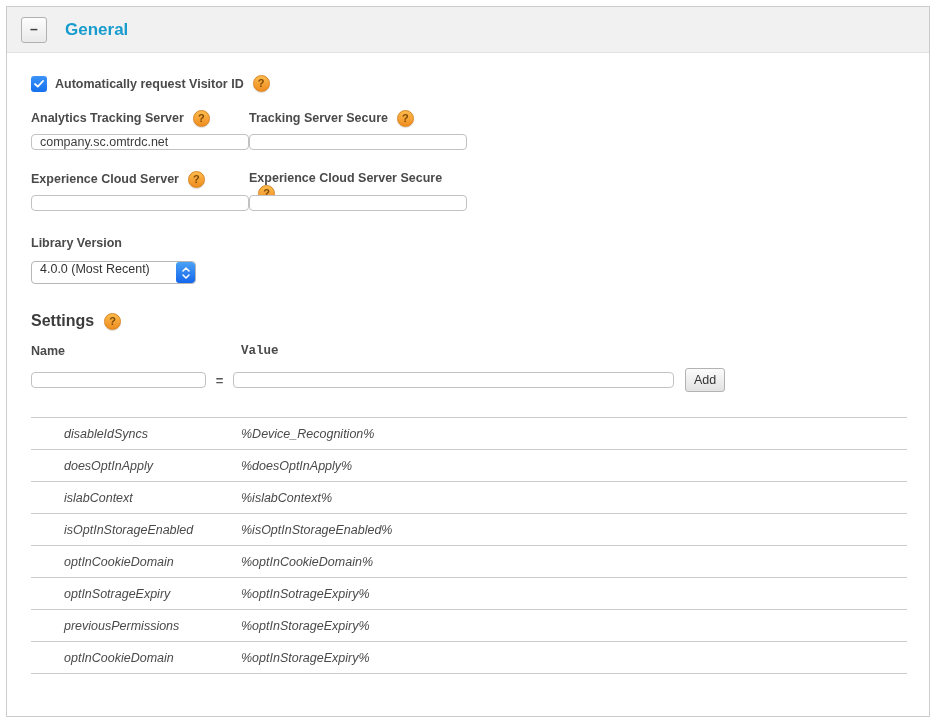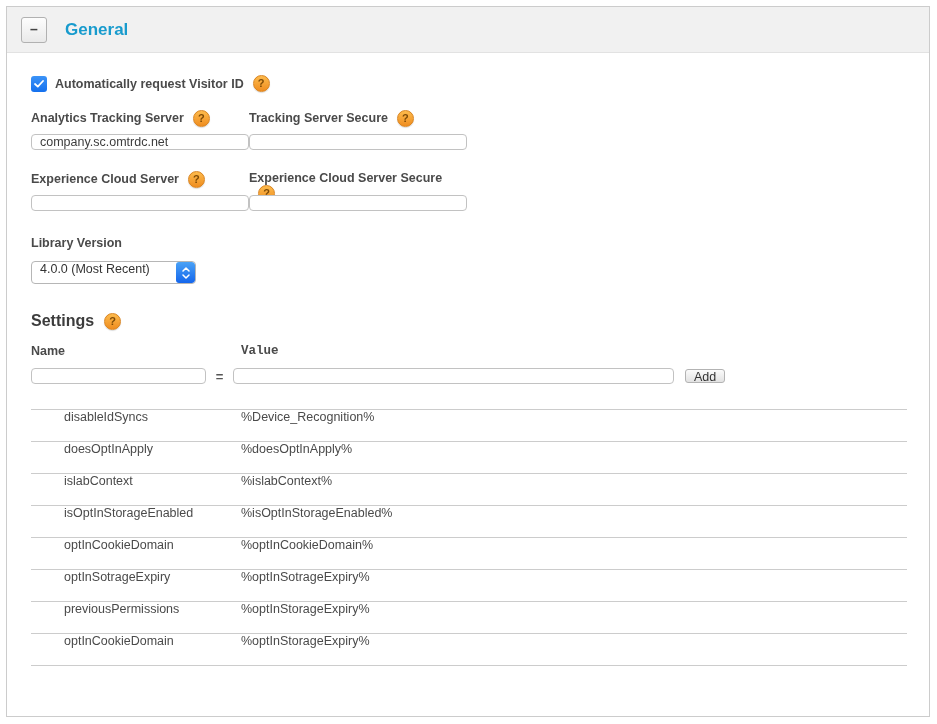--- a/index.html
+++ b/index.html
@@ -74,30 +74,30 @@
   .settings-heading .help-icon { margin-left:10px; }
   .add-labels { position:relative; height:17px; margin-top:14px; }
   .add-labels .lbl { position:absolute; top:0; font-size:12.5px; font-weight:bold; color:#4a4a4a; }
   .add-labels .lbl-name { left:0; }
   .add-labels .lbl-value { left:210px;font-family:Liberation Mono, monospace; }
   .add-form { display:flex; align-items:center; margin-top:7px; }
   .name-input { width:175px; margin-top:0; }
   .equals { width:27px; text-align:center; font-size:13px; font-weight:bold; color:#555; }
   .value-input { width:441px; margin-top:0; }
   .add-btn {
-    margin-left:11px; height:14px; padding:0 8px; min-width:32px;
+    margin-left:11px; height:24px; padding:0 8px; min-width:32px;
     border:1px solid #b3b3b3; border-radius:3px;
     background:linear-gradient(#fbfbfb,#e2e2e2);
     font-size:12.5px; color:#333; font-family:"Liberation Sans", sans-serif;
     cursor:pointer;
   }
 
   
   .settings-table { margin-top:25px; border-top:1px solid #cccccc; }
-  .srow { display:flex; height:32px; border-bottom:1px solid #cccccc; }
+  .srow { display:flex; height:32px; align-items:center; border-bottom:1px solid #cccccc;font-style:italic; }
   .scell { font-size:12.5px; color:#4a4a4a; }
   .scell.name { width:210px; padding-left:33px; }
   .scell.value { flex:1; }
 </style>
 </head>
 <body>
 
 <div class="panel">
 
   <div class="panel-header">

